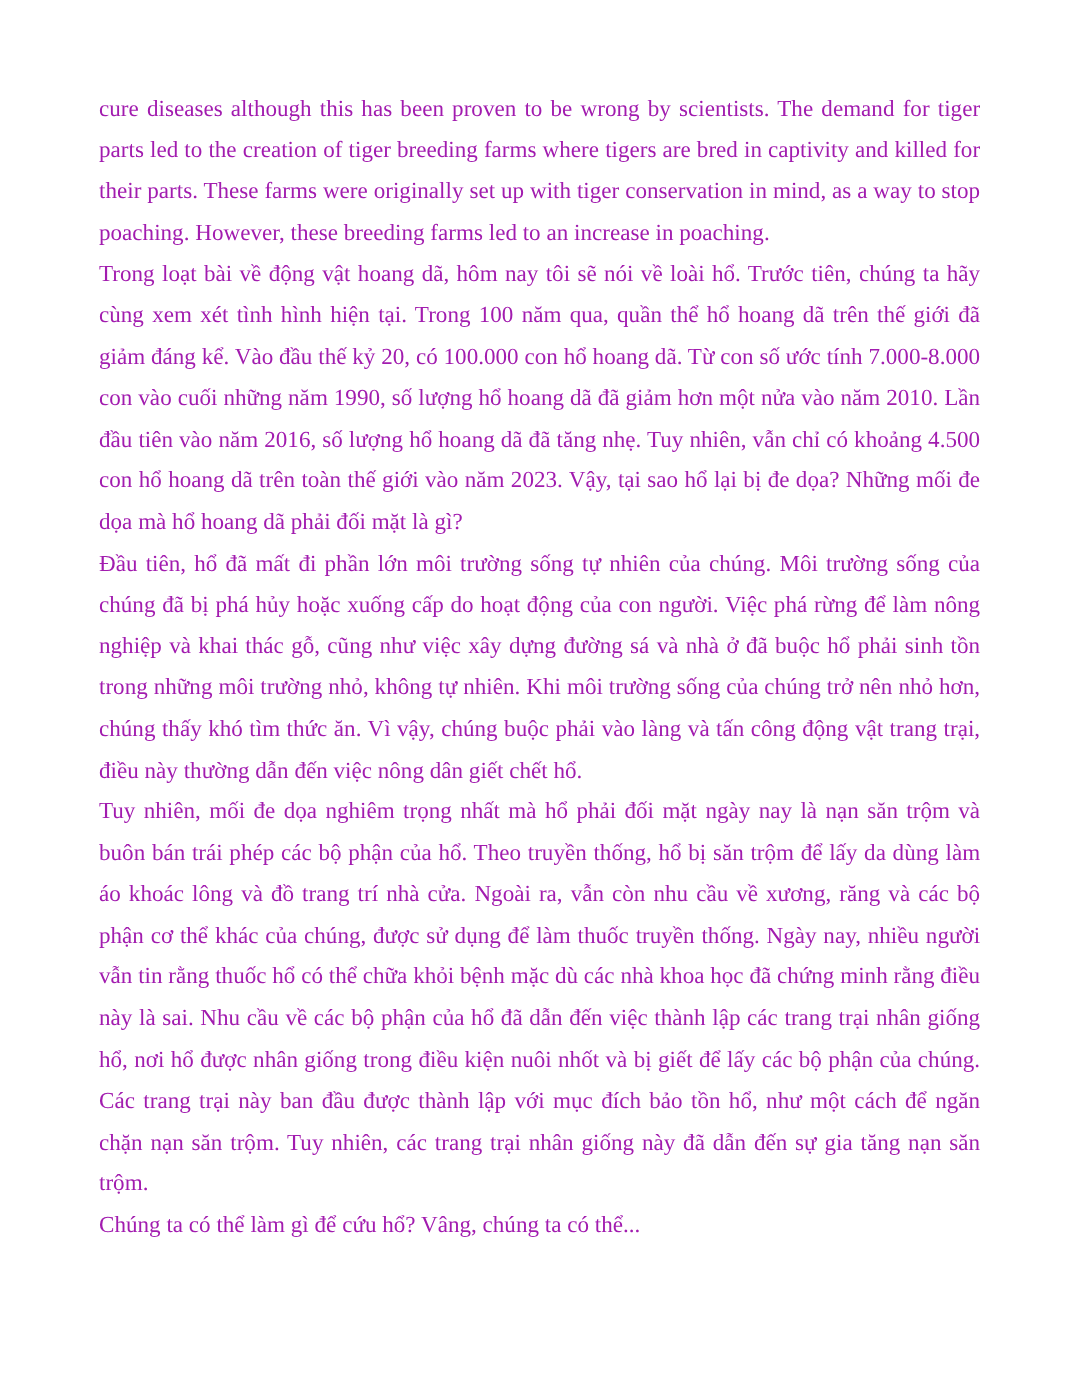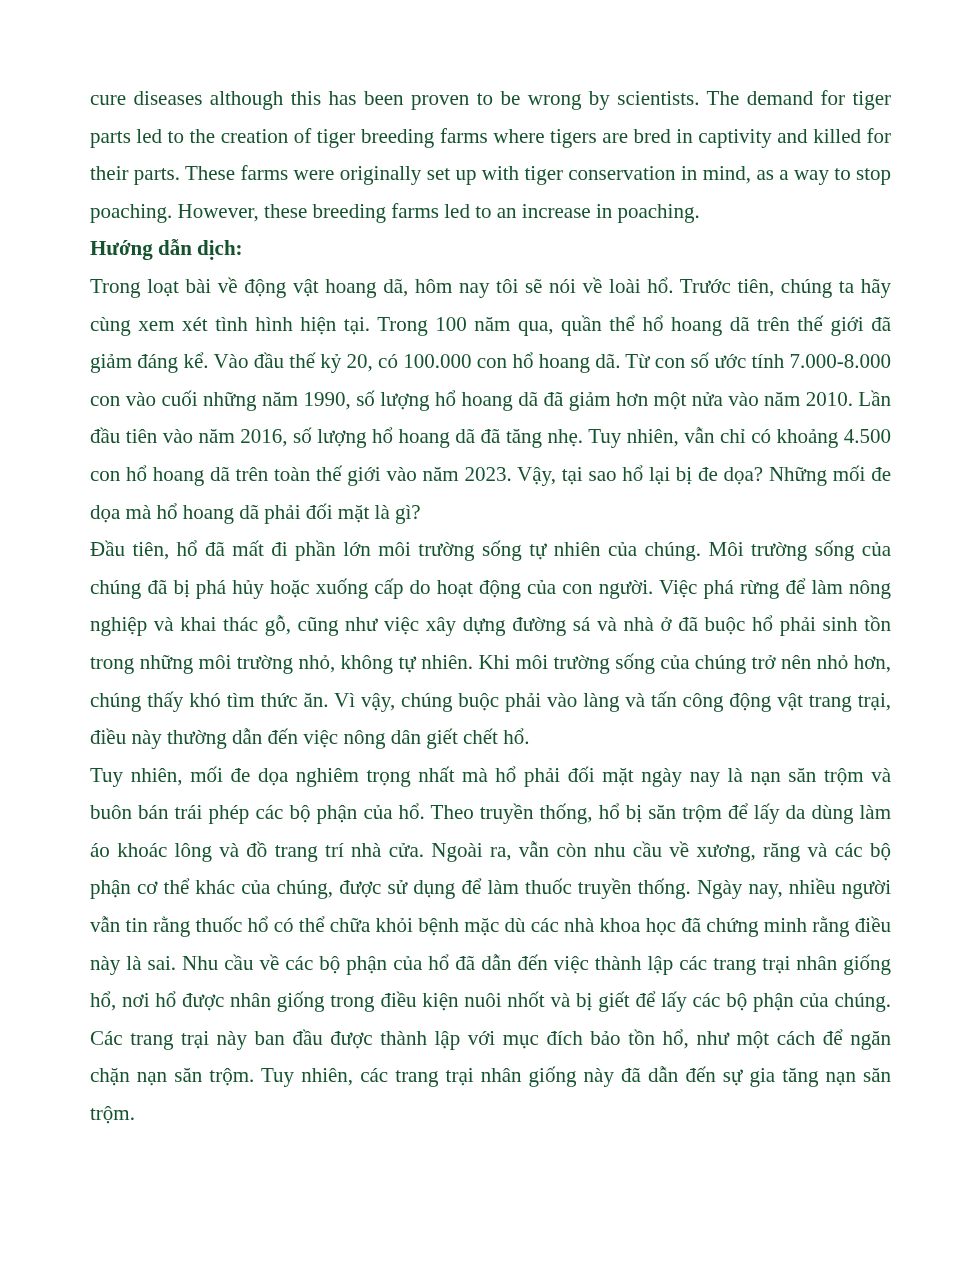--- a/index.html
+++ b/index.html
@@ -10,21 +10,21 @@
   body {
     width: 979px;
     height: 1267px;
     overflow: hidden;
   }
   .page {
     position: relative;
     width: 979px;
     height: 1267px;
     background: #ffffff;
-    color: #14532d;
+    color: #a21caf;
     font-family: "Liberation Serif", "DejaVu Serif", serif;
   }
   .content {
     position: absolute;
     left: 90px;
     top: 80px;
     width: 801px;
     font-size: 21px;
     line-height: 37.6px;
     text-align: justify;
@@ -37,18 +37,18 @@
     font-weight: bold;
     text-align: left;
   }
 </style>
 </head>
 <body>
 
 <div class="page">
   <div class="content">
     <p>cure diseases although this has been proven to be wrong by scientists. The demand for tiger parts led to the creation of tiger breeding farms where tigers are bred in captivity and killed for their parts. These farms were originally set up with tiger conservation in mind, as a way to stop poaching. However, these breeding farms led to an increase in poaching.</p>
-    <p class="heading">Hướng dẫn dịch:</p>
     <p>Trong loạt bài về động vật hoang dã, hôm nay tôi sẽ nói về loài hổ. Trước tiên, chúng ta hãy cùng xem xét tình hình hiện tại. Trong 100 năm qua, quần thể hổ hoang dã trên thế giới đã giảm đáng kể. Vào đầu thế kỷ 20, có 100.000 con hổ hoang dã. Từ con số ước tính 7.000-8.000 con vào cuối những năm 1990, số lượng hổ hoang dã đã giảm hơn một nửa vào năm 2010. Lần đầu tiên vào năm 2016, số lượng hổ hoang dã đã tăng nhẹ. Tuy nhiên, vẫn chỉ có khoảng 4.500 con hổ hoang dã trên toàn thế giới vào năm 2023. Vậy, tại sao hổ lại bị đe dọa? Những mối đe dọa mà hổ hoang dã phải đối mặt là gì?</p>
     <p>Đầu tiên, hổ đã mất đi phần lớn môi trường sống tự nhiên của chúng. Môi trường sống của chúng đã bị phá hủy hoặc xuống cấp do hoạt động của con người. Việc phá rừng để làm nông nghiệp và khai thác gỗ, cũng như việc xây dựng đường sá và nhà ở đã buộc hổ phải sinh tồn trong những môi trường nhỏ, không tự nhiên. Khi môi trường sống của chúng trở nên nhỏ hơn, chúng thấy khó tìm thức ăn. Vì vậy, chúng buộc phải vào làng và tấn công động vật trang trại, điều này thường dẫn đến việc nông dân giết chết hổ.</p>
     <p>Tuy nhiên, mối đe dọa nghiêm trọng nhất mà hổ phải đối mặt ngày nay là nạn săn trộm và buôn bán trái phép các bộ phận của hổ. Theo truyền thống, hổ bị săn trộm để lấy da dùng làm áo khoác lông và đồ trang trí nhà cửa. Ngoài ra, vẫn còn nhu cầu về xương, răng và các bộ phận cơ thể khác của chúng, được sử dụng để làm thuốc truyền thống. Ngày nay, nhiều người vẫn tin rằng thuốc hổ có thể chữa khỏi bệnh mặc dù các nhà khoa học đã chứng minh rằng điều này là sai. Nhu cầu về các bộ phận của hổ đã dẫn đến việc thành lập các trang trại nhân giống hổ, nơi hổ được nhân giống trong điều kiện nuôi nhốt và bị giết để lấy các bộ phận của chúng. Các trang trại này ban đầu được thành lập với mục đích bảo tồn hổ, như một cách để ngăn chặn nạn săn trộm. Tuy nhiên, các trang trại nhân giống này đã dẫn đến sự gia tăng nạn săn trộm.</p>
+    <p>Chúng ta có thể làm gì để cứu hổ? Vâng, chúng ta có thể...</p>
   </div>
 </div>
 
 </body></html>

